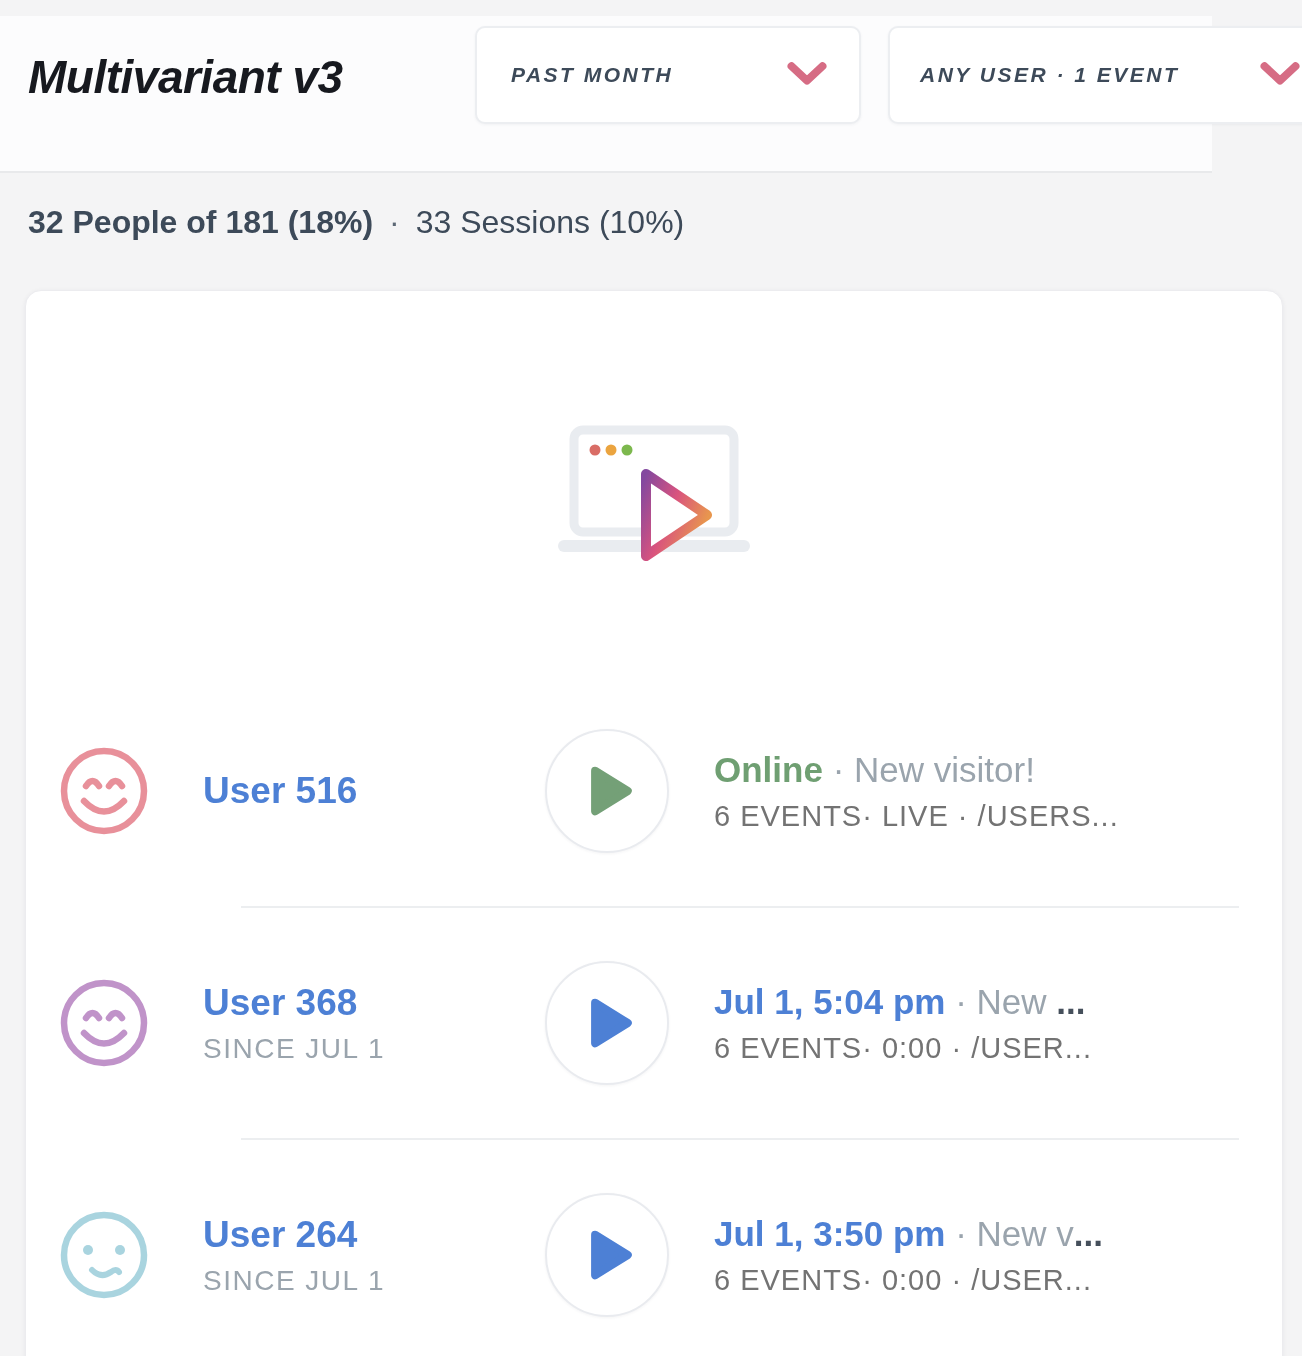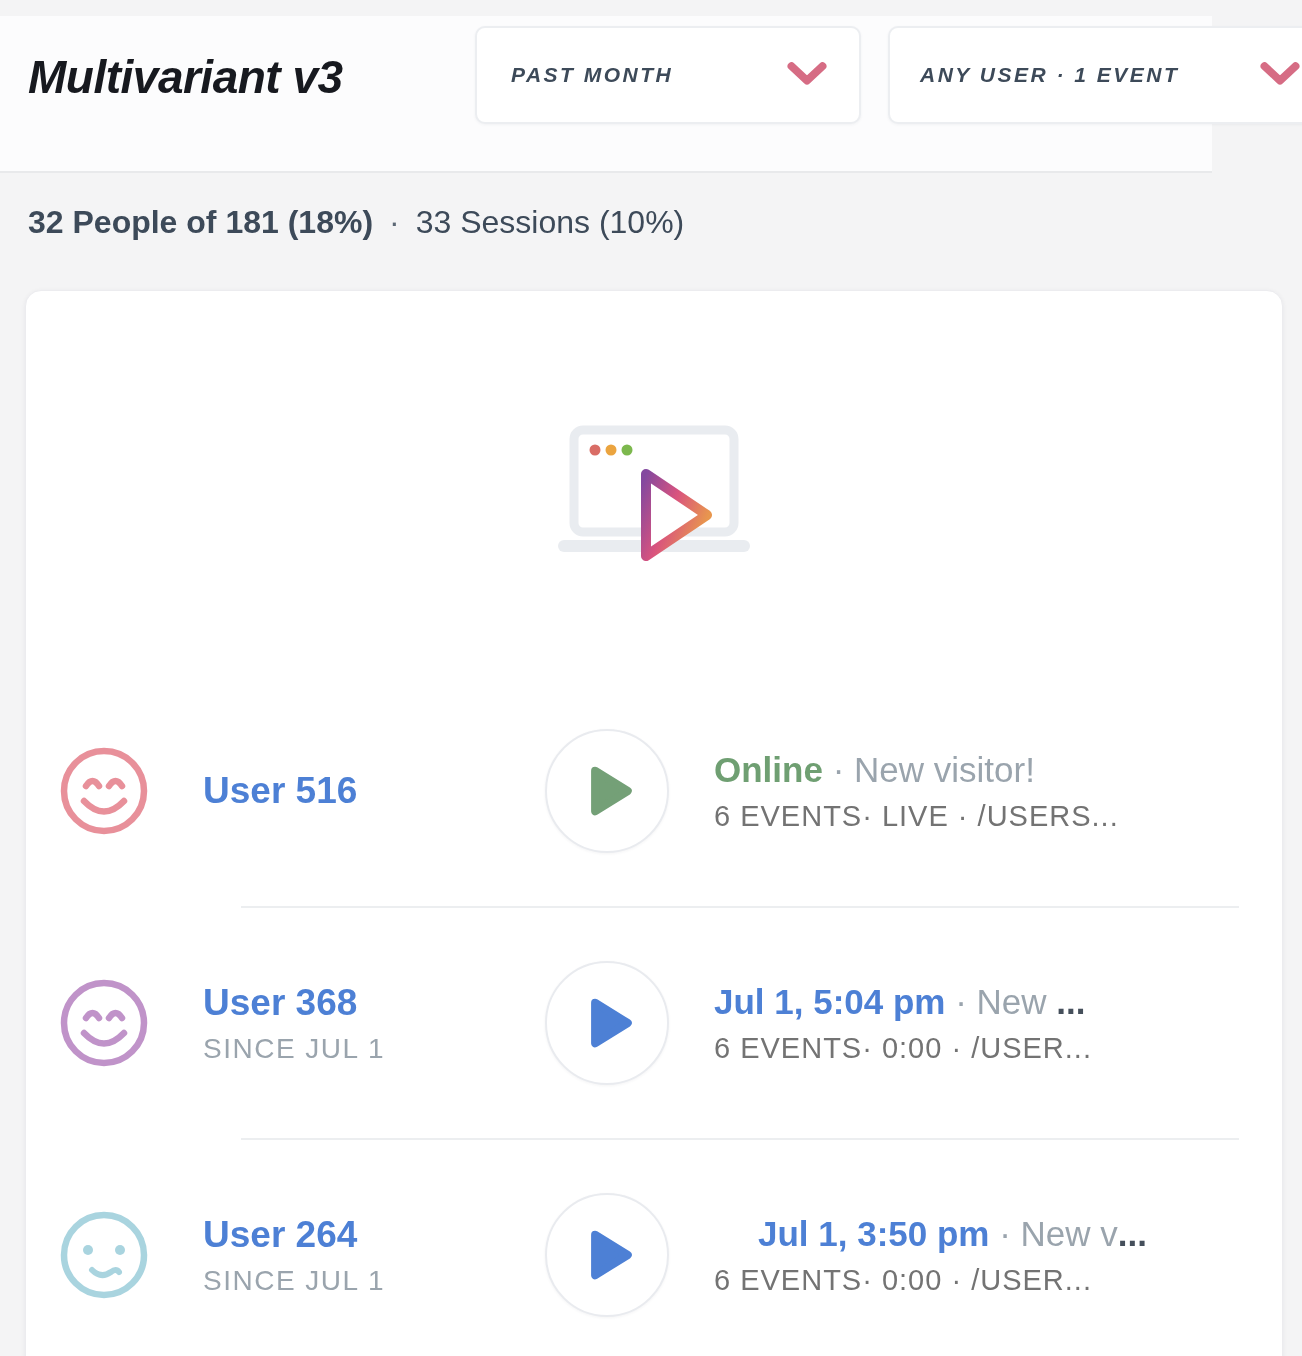--- a/index.html
+++ b/index.html
@@ -204,20 +204,20 @@
         <a class="user-link">User 264</a>
         <div class="since">SINCE JUL 1</div>
       </div>
       <div class="play">
         <svg class="play-tri" viewBox="0 0 52 60" style="color: rgb(77, 128, 213);">
           <polygon points="8,7 45,30 8,53" fill="currentColor" stroke="currentColor" stroke-width="9" stroke-linejoin="round"></polygon>
         </svg>
       </div>
       <div class="status-block">
         <div class="line1">
-          <span class="status-primary" style="color: rgb(77, 128, 213); margin-left: 44px;">Jul 1, 3:50 pm</span><span> · New v</span><span class="trunc">...</span>
+          <span class="status-primary" style="color: rgb(77, 128, 213);">Jul 1, 3:50 pm</span><span> · New v</span><span class="trunc">...</span>
         </div>
         <div class="meta">6 EVENTS· 0:00 · /USER...</div>
       </div>
     </div>
 
   </div>
 </div>
 
 </body></html>

